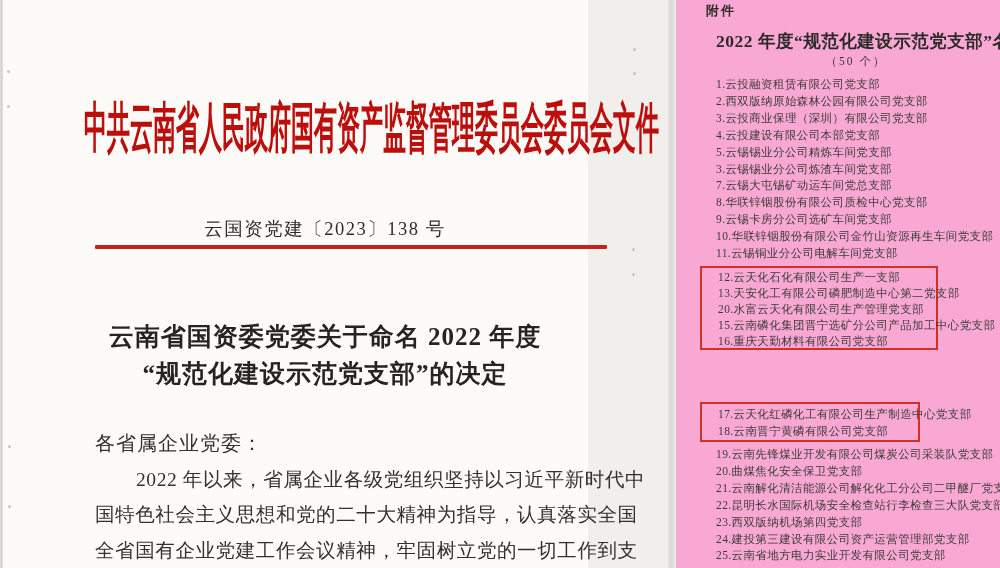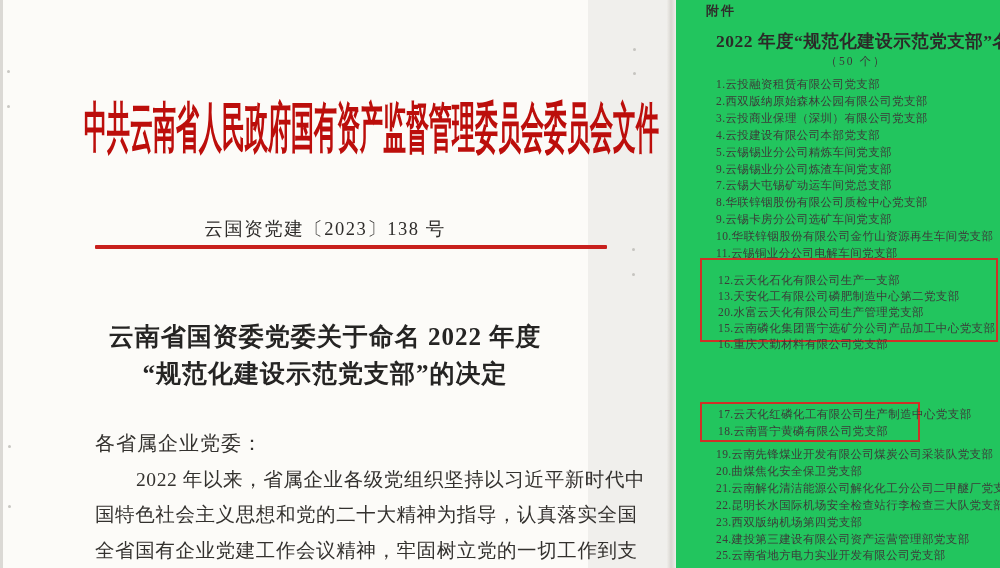--- a/index.html
+++ b/index.html
@@ -1,20 +1,20 @@
 <!DOCTYPE html>
 <html style="--header_red: #bc0e0b; --rule_red: #c8201d; --box_red: #cf3127;"><head>
 <meta charset="utf-8">
 <style>
   html,body{margin:0;padding:0;}
   body{font-family:"Liberation Serif","DejaVu Serif",serif;background:#f0efec;}
   .canvas{position:relative;width:1000px;height:568px;overflow:hidden;background:#f0efec;}
   .page{position:absolute;top:0;height:568px;background:#fcfbf8;}
   .page-left{left:0;width:588px;}
-  .page-right{left:676px;width:324px;background:#22c55e;}
+  .page-right{left:676px;width:324px;background:#f9a8d4;}
   .page-gap{position:absolute;left:667px;top:0;width:9px;height:568px;
     background:linear-gradient(90deg,#efede9 0%,#d8d6d1 45%,#eeedea 100%);}
   .edge-line{position:absolute;left:0;top:0;width:3px;height:568px;background:#dbd9d5;}
 
   
   .red-header{position:absolute;left:84px;top:92px;width:542px;text-align:center;
     color:var(--header_red,#bc0e0b);font-weight:bold;font-size:23px;white-space:nowrap;
     transform:scaleY(2.35);transform-origin:top center;}
   .doc-number{position:absolute;left:60px;top:216px;width:530px;text-align:center;
     color:#2e2c2a;font-size:18.5px;letter-spacing:1.5px;}
@@ -32,21 +32,21 @@
   
   .attach-label{position:absolute;left:30px;top:2px;font-size:13px;font-weight:bold;color:#2f2d2b;letter-spacing:2px;}
   .attach-title{position:absolute;left:40px;top:29px;width:280px;text-align:center;
     font-size:17.5px;font-weight:bold;color:#2b2a28;letter-spacing:0.5px;white-space:nowrap;}
   .attach-count{position:absolute;left:40px;top:54px;width:280px;text-align:center;
     font-size:11.5px;color:#3a3938;letter-spacing:2px;}
   .li{color:#3c3b39;font-size:11.5px;letter-spacing:0.4px;white-space:nowrap;margin-left:10px;}
   .seg-a{position:absolute;left:30px;top:76px;}
   .seg-a .li{line-height:16.9px;}
   .red-box{position:absolute;border:2px solid var(--box_red,#cf3127);box-sizing:border-box;}
-  .box1{left:24px;top:258px;width:298px;height:84px;padding:13px 0 0 6px;}
+  .box1{left:24px;top:266px;width:238px;height:84px;padding:2px 0 0 6px;}
   .box1 .li{line-height:15.9px;}
   .box2{left:24px;top:402px;width:220px;height:40px;padding:2px 0 0 6px;}
   .box2 .li{line-height:16.5px;}
   .seg-d{position:absolute;left:30px;top:446px;}
   .seg-d .li{line-height:16.9px;}
 
   .speck{position:absolute;width:3px;height:3px;background:#b7b5b0;border-radius:50%;opacity:.75;}
 </style>
 </head>
 <body>
@@ -73,21 +73,21 @@
     <div class="attach-label">附件</div>
     <div class="attach-title">2022 年度“规范化建设示范党支部”名单</div>
     <div class="attach-count">（50 个）</div>
 
     <div class="seg-a">
       <div class="li">1.云投融资租赁有限公司党支部</div>
       <div class="li">2.西双版纳原始森林公园有限公司党支部</div>
       <div class="li">3.云投商业保理（深圳）有限公司党支部</div>
       <div class="li">4.云投建设有限公司本部党支部</div>
       <div class="li">5.云锡锡业分公司精炼车间党支部</div>
-      <div class="li">9.云锡锡业分公司炼渣车间党支部</div>
+      <div class="li">3.云锡锡业分公司炼渣车间党支部</div>
       <div class="li">7.云锡大屯锡矿动运车间党总支部</div>
       <div class="li">8.华联锌铟股份有限公司质检中心党支部</div>
       <div class="li">9.云锡卡房分公司选矿车间党支部</div>
       <div class="li">10.华联锌铟股份有限公司金竹山资源再生车间党支部</div>
       <div class="li">11.云锡铜业分公司电解车间党支部</div>
     </div>
 
     <div class="red-box box1">
       <div class="li">12.云天化石化有限公司生产一支部</div>
       <div class="li">13.天安化工有限公司磷肥制造中心第二党支部</div>

